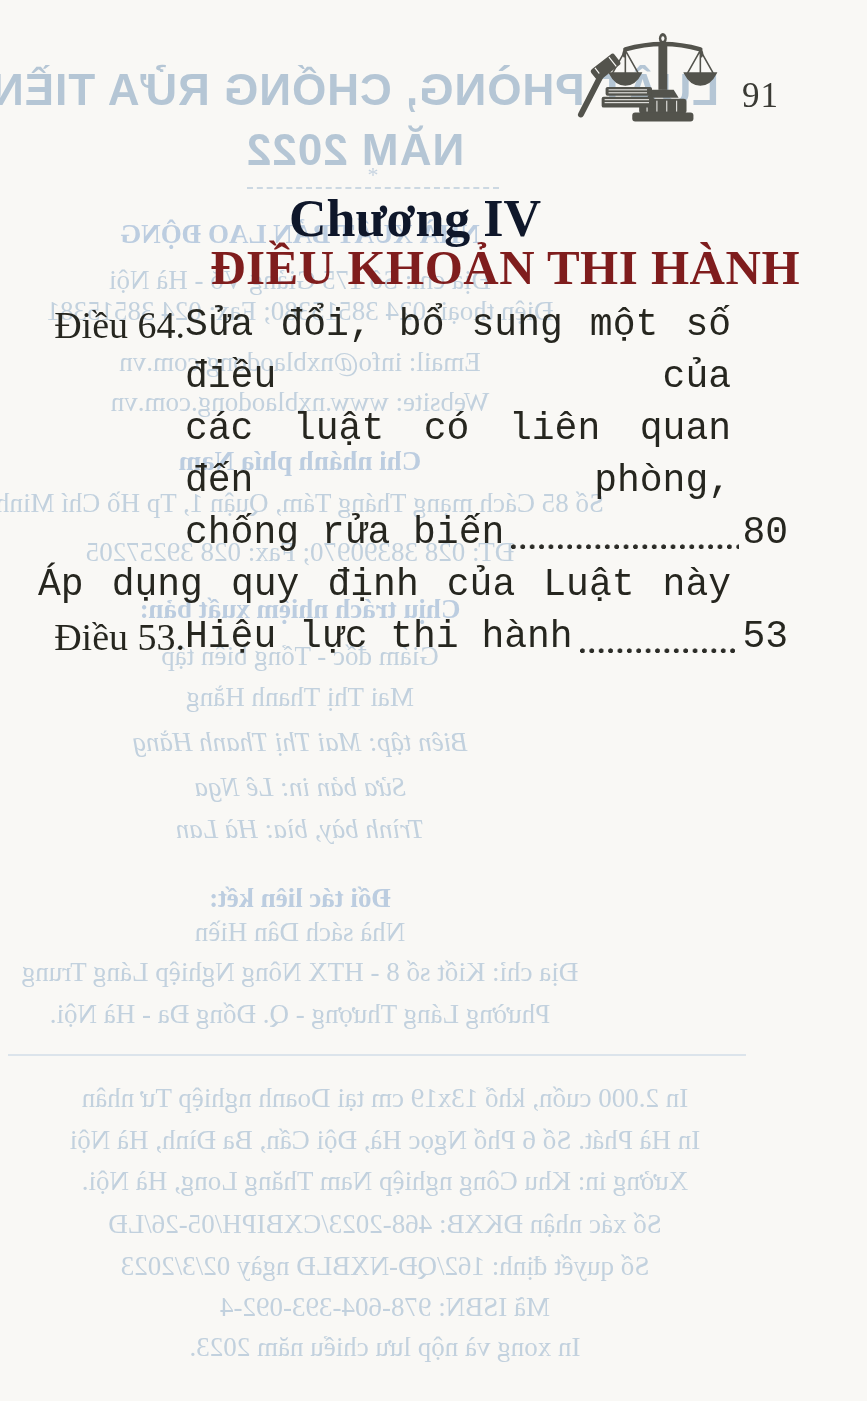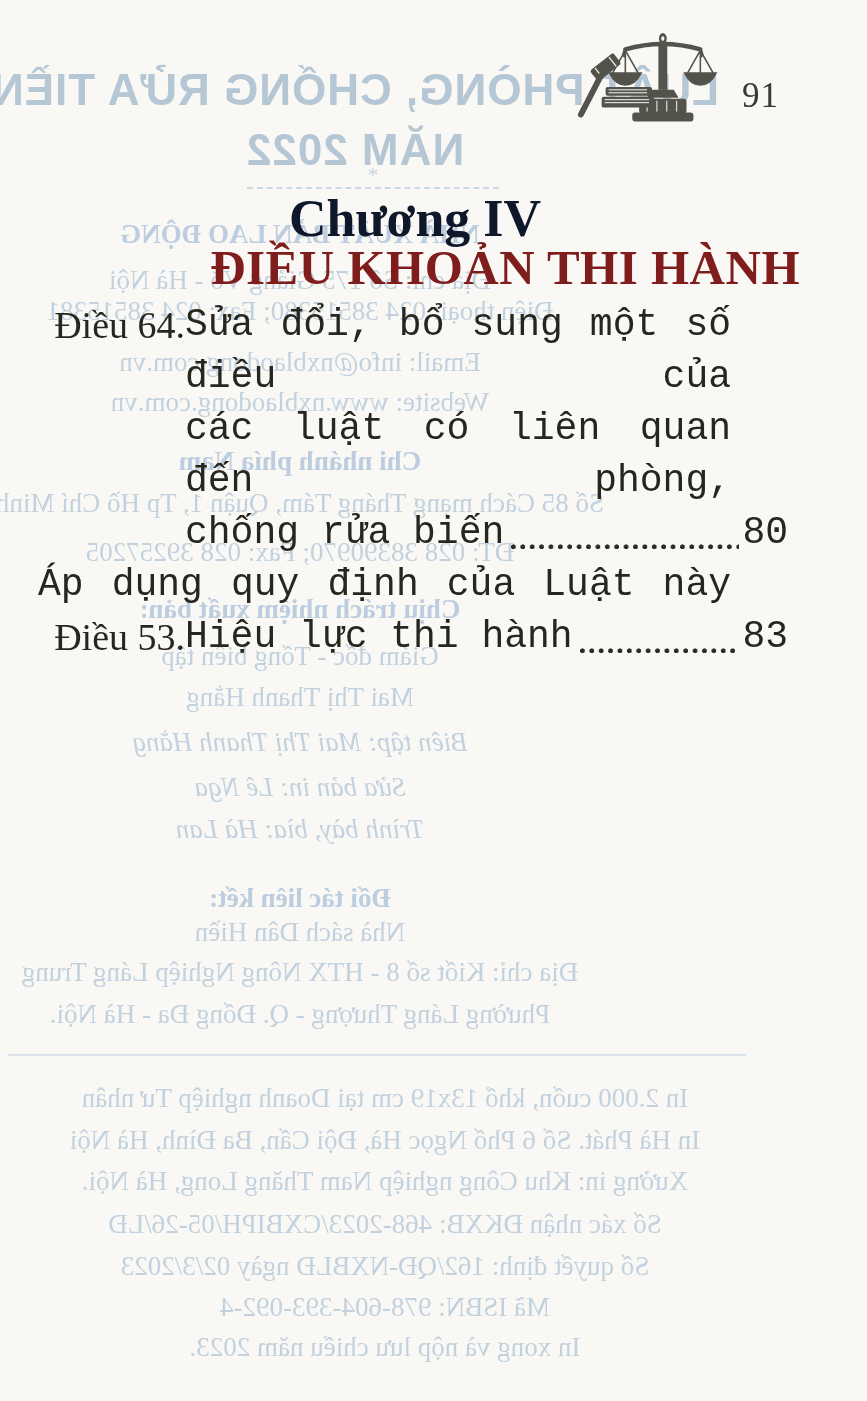--- a/index.html
+++ b/index.html
@@ -189,19 +189,19 @@
         <div class="jline">Áp dụng quy định của Luật này</div>
       </div>
     </div>
 
     <div class="toc-entry">
       <div class="toc-label">Điều 53.</div>
       <div class="toc-content">
         <div class="lline">
           <span class="ltext">Hiệu lực thi hành</span>
           <span class="leader"></span>
-          <span class="pnum">83</span>
+          <span class="pnum">53</span>
         </div>
       </div>
     </div>
   </div>
 
 </div>
 
 </body></html>

